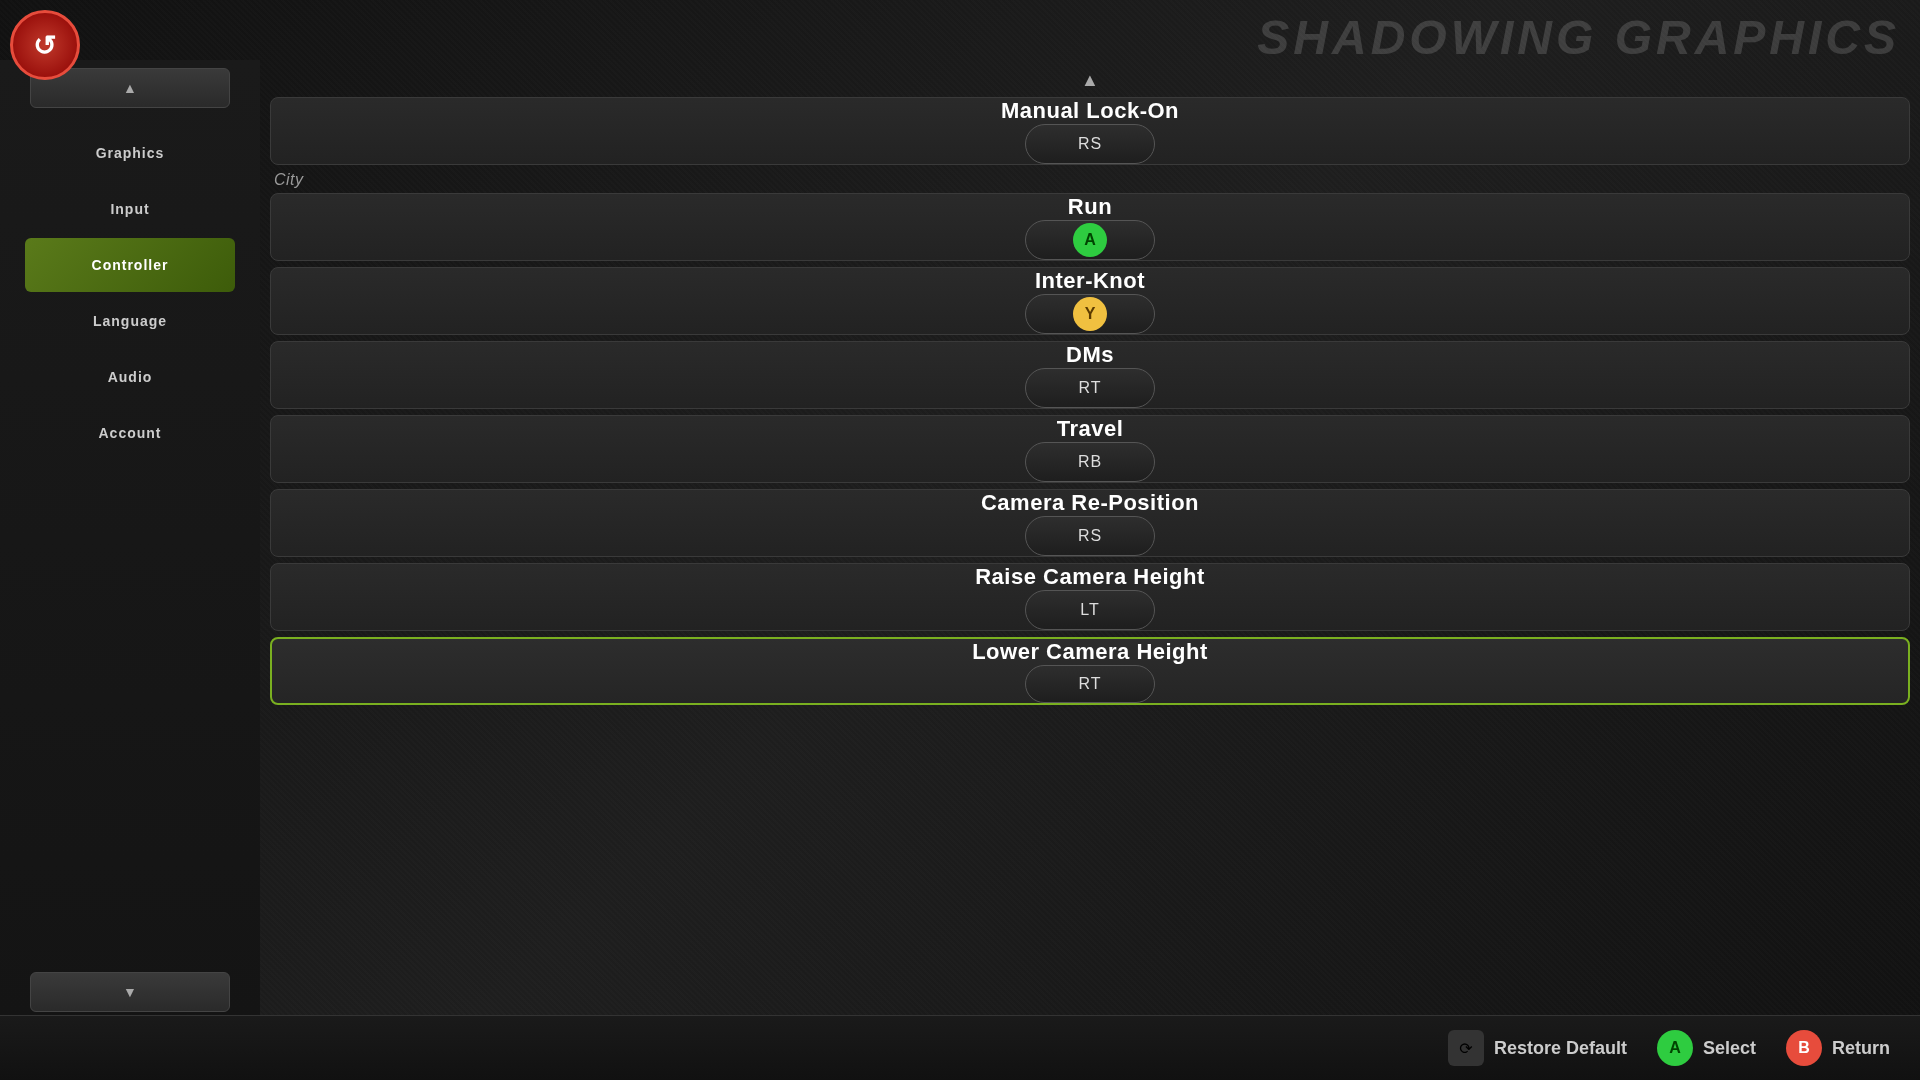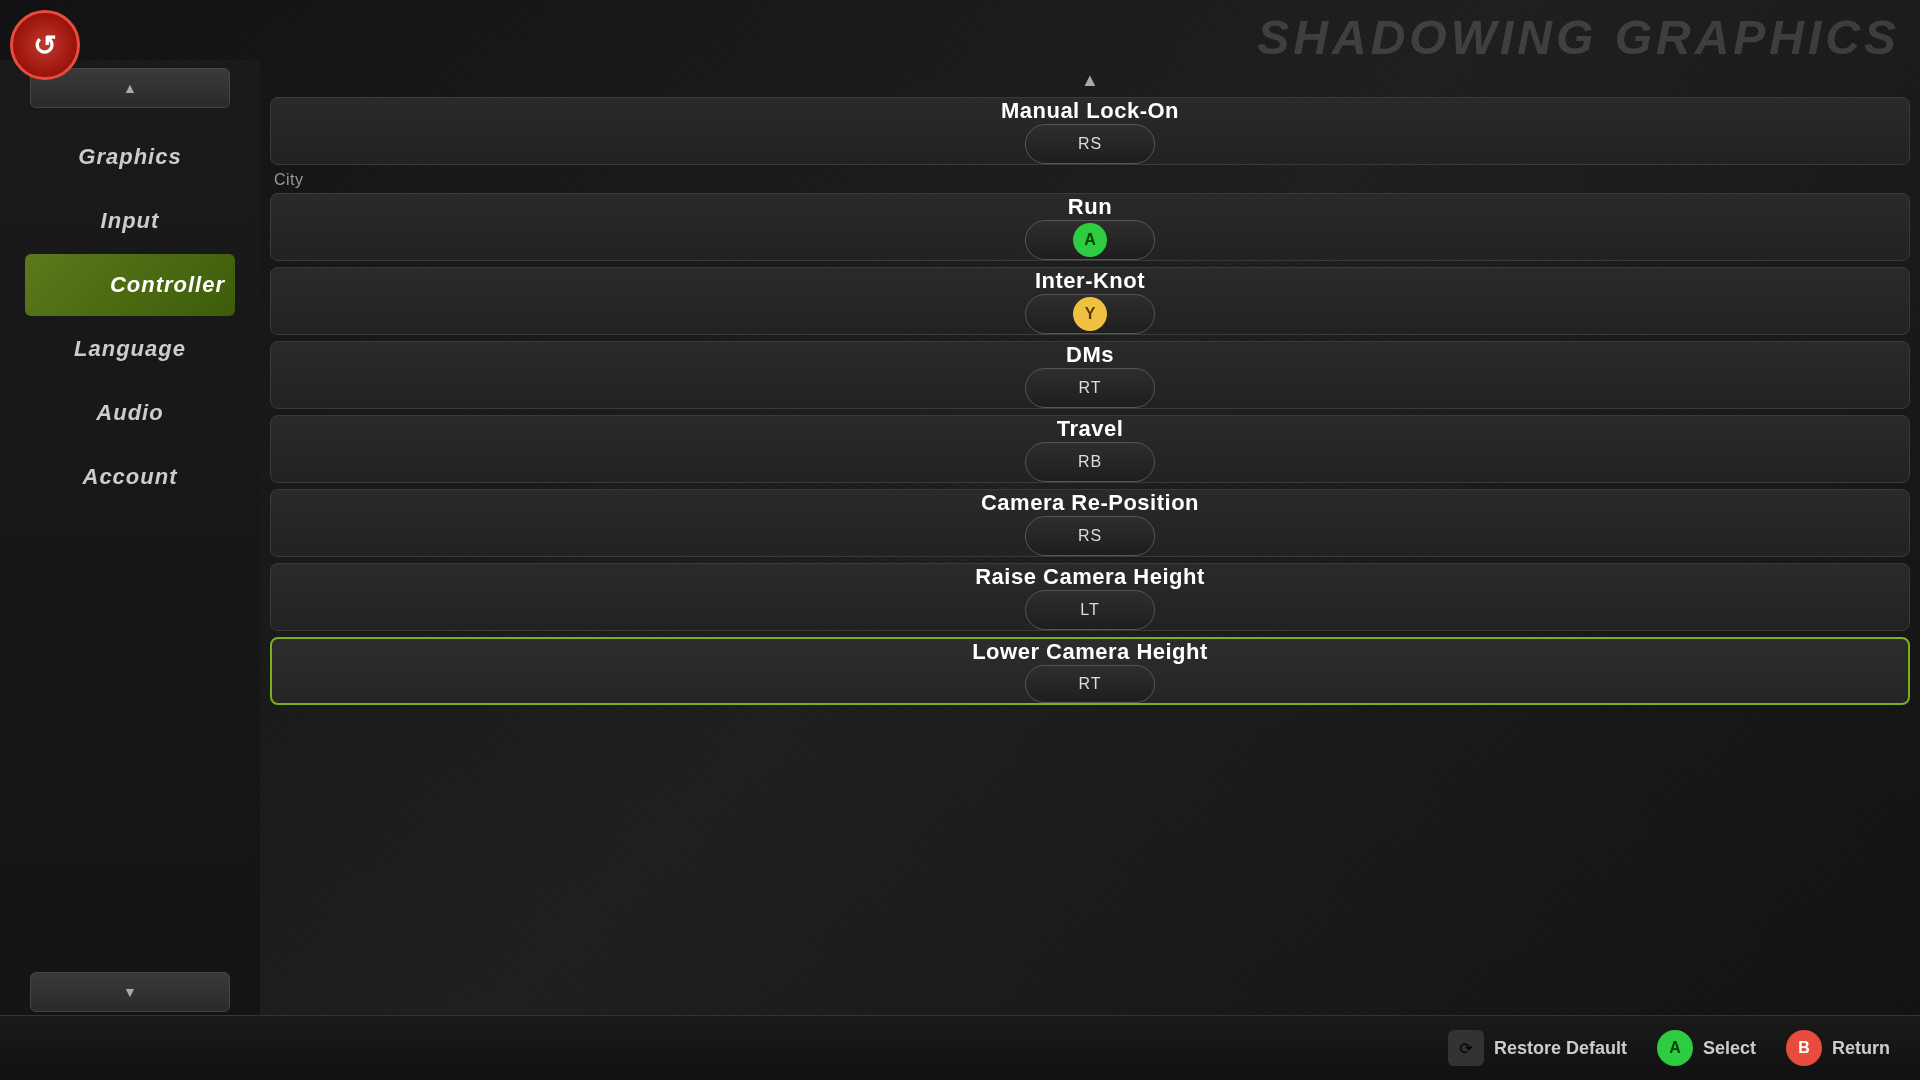--- a/index.html
+++ b/index.html
@@ -103,31 +103,29 @@
 
     .sidebar-item {
       width: 210px;
       padding: 18px 10px;
       text-align: center;
       cursor: pointer;
       border-radius: 4px;
     }
 
     .sidebar-item span {
-      font-size: 22px;
-      font-weight: bold;
-      font-style: italic;
+      font-size: 14px;
+      font-weight: bold;
       color: #ccc;
       letter-spacing: 1px;
     }
 
     .sidebar-item.active {
       background: linear-gradient(135deg, #5a7a1a, #3d5c0a);
       border-radius: 6px;
-      text-align: right;
     }
 
     .sidebar-item.active span {
       color: #ffffff;
     }
 
     
     .main-content {
       position: absolute;
       top: 60px;
@@ -206,20 +204,21 @@
       font-size: 16px;
       font-weight: normal;
       letter-spacing: 1px;
       padding: 0 10px;
     }
 
     
     .section-label {
       color: #999;
       font-size: 16px;
+      font-style: italic;
       margin: 4px 0 4px 4px;
       letter-spacing: 0.5px;
     }
 
     
     .bottom-bar {
       position: absolute;
       bottom: 0;
       left: 0;
       right: 0;

